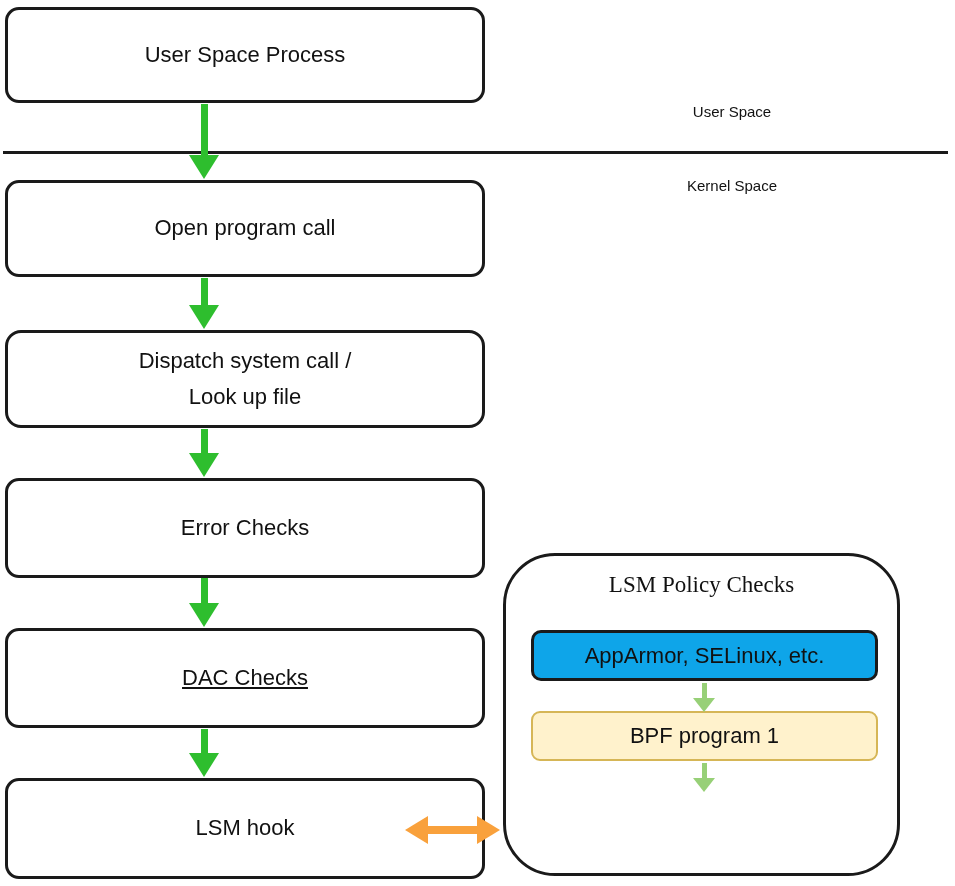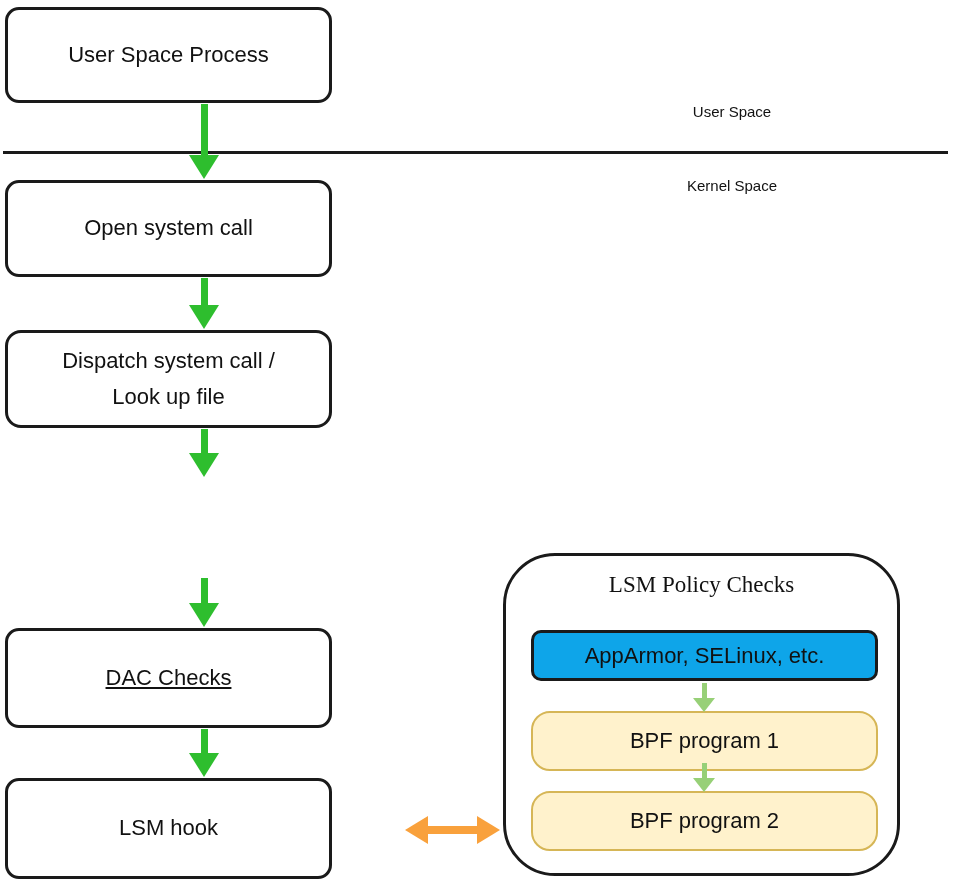--- a/index.html
+++ b/index.html
@@ -10,21 +10,21 @@
     --bpf-border:#D6B656;
     --border-black:#1A1A1A;
   }
   html,body{margin:0;padding:0;background:#ffffff;}
   .canvas{
     position:relative;width:955px;height:886px;background:#ffffff;overflow:hidden;
     font-family:"Liberation Sans",sans-serif;color:#111;
   }
   
   .flow-box{
-    position:absolute;left:5px;width:327px;box-sizing:border-box;
+    position:absolute;left:5px;width:480px;box-sizing:border-box;
     background:#ffffff;border:3px solid var(--border-black);border-radius:14px;
     display:flex;align-items:center;justify-content:center;
     font-size:22px;text-align:center;
   }
   .flow-box .lbl{white-space:pre-line;line-height:1.65;}
   
   .divider{position:absolute;left:3px;top:151px;width:945px;height:3px;background:var(--border-black);}
   .region-label{
     position:absolute;left:612px;width:240px;text-align:center;
     font-size:15px;color:#111;
@@ -76,44 +76,47 @@
   .panel-box{
     position:absolute;left:25px;width:347px;box-sizing:border-box;
     display:flex;align-items:center;justify-content:center;
     font-size:22px;text-align:center;
   }
   .panel-box.white{
     top:74px;height:51px;background:#0ea5e9;
     border:3px solid var(--border-black);border-radius:10px;
   }
   .panel-box.yellow{
-    height:60px;background:var(--bpf-fill);
-    border:2px solid var(--bpf-border);border-radius:19px;
+    height:50px;background:var(--bpf-fill);
+    border:2px solid var(--bpf-border);border-radius:9px;
   }
   .panel-box.bpf1{top:155px;}
   .panel-box.bpf2{top:235px;}
 </style>
 </head>
 <body>
 
 <div class="canvas">
 
   <div class="divider"></div>
   <div class="region-label" style="top:103px;">User Space</div>
   <div class="region-label" style="top:177px;">Kernel Space</div>
 
   <div class="flow-box" style="top:7px;height:96px;">
     <span class="lbl">User Space Process</span>
   </div>
   <div class="flow-box" style="top:180px;height:97px;">
-    <span class="lbl">Open system call</span>
+    <span class="lbl">Open program call</span>
   </div>
   <div class="flow-box" style="top:330px;height:98px;border-radius:16px;">
     <span class="lbl">Dispatch system call /
 Look up file</span>
+  </div>
+  <div class="flow-box" style="top:478px;height:100px;">
+    <span class="lbl">Error Checks</span>
   </div>
   <div class="flow-box" style="top:628px;height:100px;text-decoration:underline;">
     <span class="lbl">DAC Checks</span>
   </div>
   <div class="flow-box" style="top:778px;height:101px;">
     <span class="lbl">LSM hook</span>
   </div>
 
   <div class="arrow-down" style="left:189px;top:104px;height:75px;">
     <div class="shaft"></div>
@@ -156,18 +159,15 @@
 
     <div class="panel-box yellow bpf1">
       <span>BPF program 1</span>
     </div>
 
     <div class="small-arrow" style="left:187px;top:207px;height:29px;">
       <div class="shaft"></div>
       <div class="head"></div>
     </div>
 
-    <div class="panel-box yellow bpf2">
-      <span>BPF program 2</span>
-    </div>
   </div>
 
 </div>
 
 </body></html>

